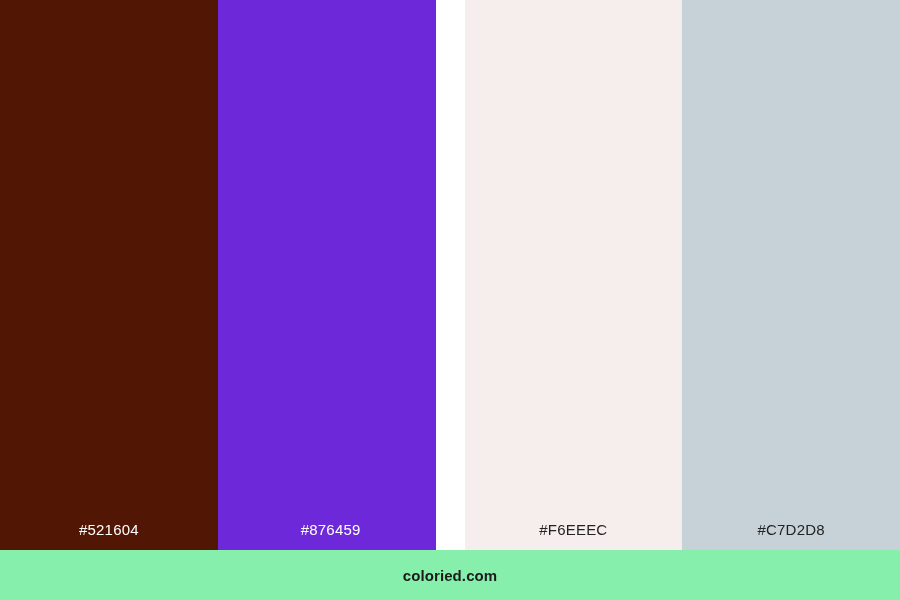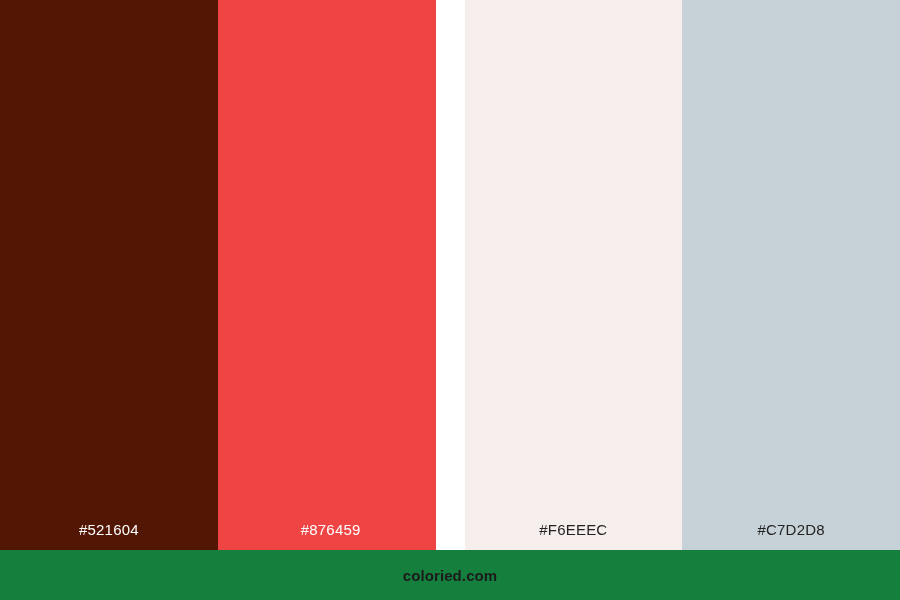--- a/index.html
+++ b/index.html
@@ -52,21 +52,21 @@
   .label-light {
     color: #ffffff;
   }
   .label-dark {
     color: #232323;
   }
   #footer-bar {
     width: 900px;
     height: 50px;
     flex: 0 0 50px;
-    background: #15803d;
+    background: #86efac;
     display: flex;
     align-items: center;
     justify-content: center;
   }
   #footer-brand {
     font-family: "Liberation Sans", sans-serif;
     font-size: 15px;
     font-weight: 700;
     color: #1b1b1b;
     letter-spacing: 0.1px;
@@ -78,21 +78,21 @@
 <body>
 
 <div id="palette-page">
 
   <div id="swatch-strip">
 
     <div class="swatch" style="background-color: rgb(82, 22, 4);">
       <span class="swatch-label label-light">#521604</span>
     </div>
 
-    <div class="swatch" style="background-color: #ef4444; padding-left: 8px;">
+    <div class="swatch" style="background-color: #6d28d9; padding-left: 8px;">
       <span class="swatch-label label-light">#876459</span>
     </div>
 
     <div class="swatch" style="background-color: rgb(246, 238, 236); margin-left: 29px;">
       <span class="swatch-label label-dark">#F6EEEC</span>
     </div>
 
     <div class="swatch" style="background-color: rgb(199, 210, 216); justify-content: flex-end;">
       <span class="swatch-label label-dark">#C7D2D8</span>
     </div>

